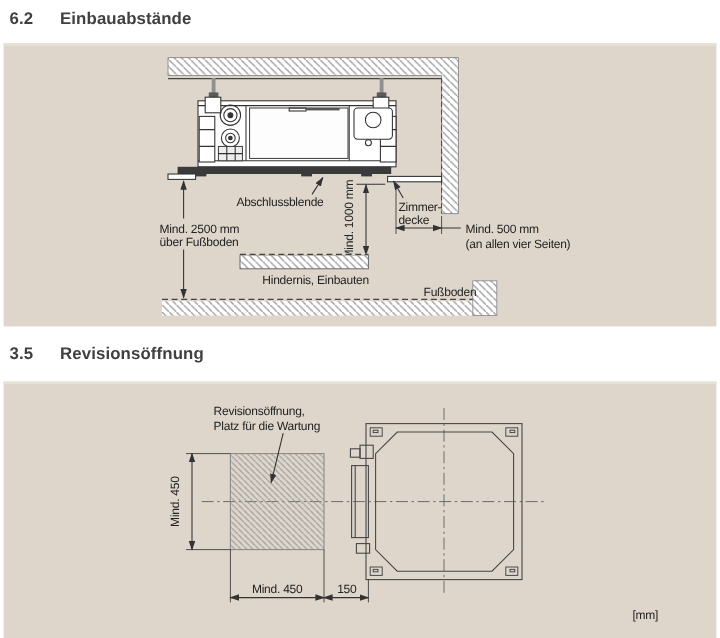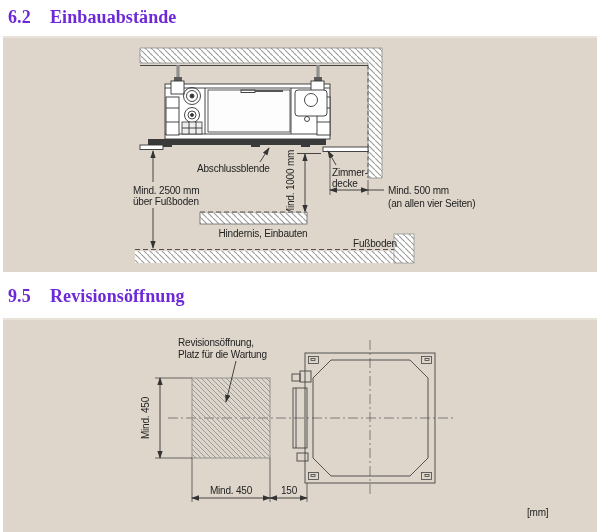--- a/index.html
+++ b/index.html
@@ -5,22 +5,22 @@
   html,body{margin:0;padding:0;}
   body{
     width:600px;height:532px;
     background:#ffffff;
     font-family:"Liberation Sans",sans-serif;
     position:relative;overflow:hidden;
     color:#1c1c1c;
   }
   .heading{
     position:absolute;left:8px;
-    font-size:18px;font-weight:bold;color:#6d28d9;
-    letter-spacing:0.1px;white-space:nowrap;font-family:Liberation Serif, serif;
+    font-size:14px;font-weight:bold;color:#404040;
+    letter-spacing:0.1px;white-space:nowrap;
   }
   .heading .num{display:inline-block;width:42px;}
   #heading-62{top:7px;}
   #heading-63{top:286px;}
   .panel{
     position:absolute;left:3px;width:594px;
     background:#ded6cb;
     border-top:2px solid #e9e2d8;
     box-sizing:border-box;
   }
@@ -158,21 +158,21 @@
   <g>
     <rect x="132" y="213" width="259" height="12" fill="url(#hw)"></rect>
     <rect x="391" y="196" width="20" height="29" fill="url(#hw)" stroke="#8a8a8a" stroke-width="0.7"></rect>
     <line x1="132" y1="211.5" x2="391" y2="211.5" stroke="#444" stroke-width="0.9" stroke-dasharray="5 3"></line>
     <text x="350" y="209">Fußboden</text>
   </g>
 </svg>
 </div>
 
 <div class="heading" id="heading-63">
-  <span class="num">9.5</span><span>Revisionsöffnung</span>
+  <span class="num">3.5</span><span>Revisionsöffnung</span>
 </div>
 
 <div class="panel" id="panel-revision">
 <svg width="594" height="209" viewBox="0 0 594 209">
   <defs>
     <pattern id="ht2" width="5" height="5" patternUnits="userSpaceOnUse">
       <path d="M-1,-1 L6,6" stroke="#9a9a9a" stroke-width="1"></path>
     </pattern>
     <marker id="arr2" markerWidth="9" markerHeight="8" refX="8" refY="3" orient="auto-start-reverse">
       <path d="M0,0 L9,3 L0,6 Z" fill="#333"></path>

